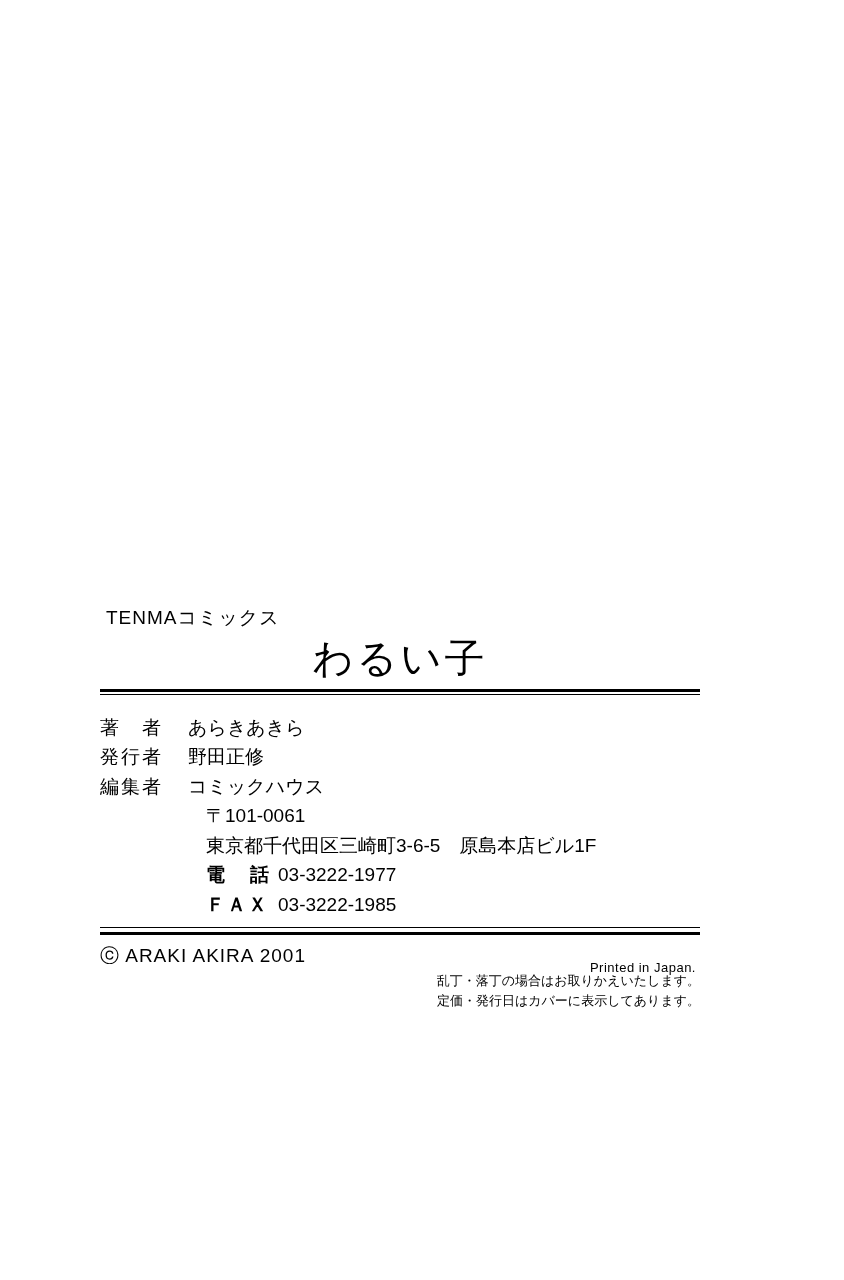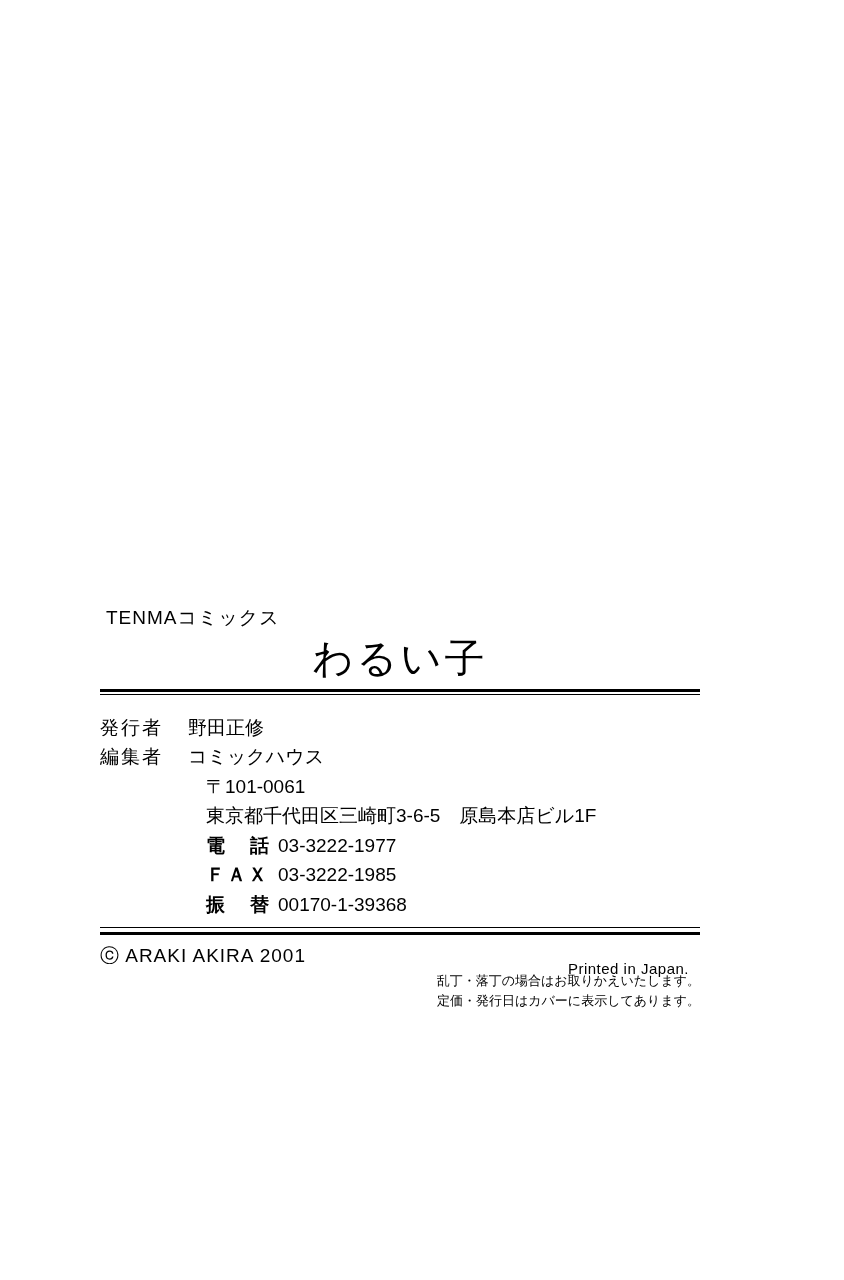--- a/index.html
+++ b/index.html
@@ -92,23 +92,23 @@
   }
   .copyright {
     position: absolute;
     left: 0;
     top: 8px;
     font-size: 19px;
     letter-spacing: 1px;
   }
   .printed {
     position: absolute;
-    right: 11px;
+    right: 4px;
     top: 25px;
-    font-size: 15px;
+    font-size: 13px;
     letter-spacing: 0.5px;
   }
   .notice {
     position: absolute;
     right: 0;
     top: 36px;
     text-align: right;
     font-size: 13px;
     line-height: 1.55;
   }
@@ -121,20 +121,24 @@
   <div class="imprint-label">TENMAコミックス</div>
 
   <div class="book-title">わるい子</div>
 
   <div class="rule-thick"></div>
   <div style="height:2px"></div>
   <div class="rule-thin"></div>
 
   <div class="credits">
 
+    <div class="credit-row">
+      <span class="credit-label">著　者</span>
+      <span class="credit-value">あらきあきら</span>
+    </div>
 
     <div class="credit-row">
       <span class="credit-label">発行者</span>
       <span class="credit-value">野田正修</span>
     </div>
 
     <div class="credit-row">
       <span class="credit-label">編集者</span>
       <span class="credit-value">コミックハウス</span>
     </div>
@@ -142,23 +146,20 @@
 
     <div class="indent-2">〒101-0061</div>
     <div class="indent-2">東京都千代田区三崎町3-6-5　原島本店ビル1F</div>
 
     <div class="indent-2">
       <span class="kv"><span class="k">電　話</span><span>03-3222-1977</span></span>
     </div>
     <div class="indent-2">
       <span class="kv"><span class="k wide">ＦＡＸ</span><span>03-3222-1985</span></span>
     </div>
-    <div class="indent-2">
-      <span class="kv"><span class="k">振　替</span><span>00170-1-39368</span></span>
-    </div>
 
 
   </div>
 
   <div class="rule-thin"></div>
   <div style="height:2px"></div>
   <div class="rule-thick"></div>
 
   <div class="footer">
     <div class="copyright">ⓒ ARAKI AKIRA  2001</div>

